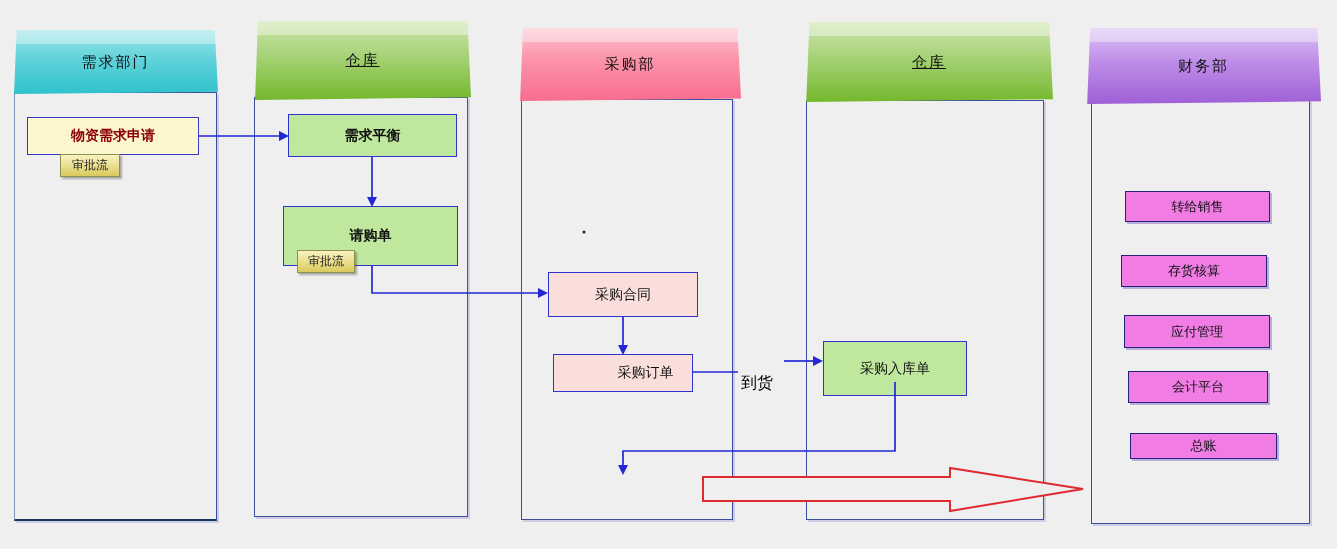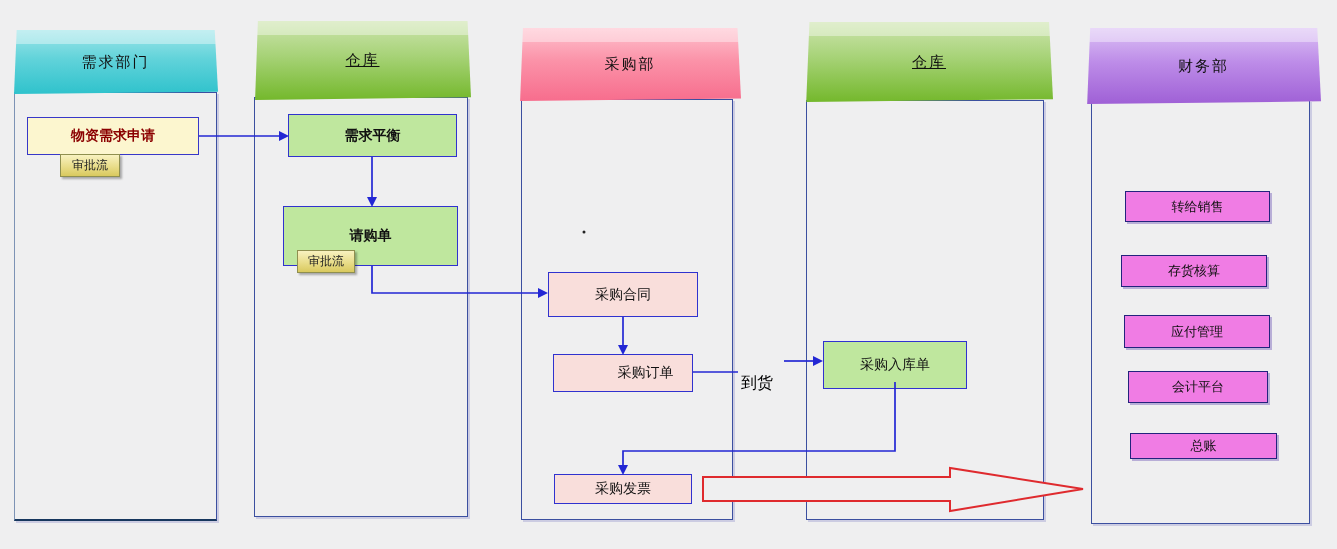--- a/index.html
+++ b/index.html
@@ -84,22 +84,21 @@
   <div class="node yellow" style="left:27px;top:117px;width:172px;height:38px;">物资需求申请</div>
   <div class="tag" style="left:60px;top:154px;width:58px;height:21px;">审批流</div>
 
   <div class="node green bold" style="left:283px;top:206px;width:175px;height:60px;">请购单</div>
   <div class="node green bold" style="left:288px;top:114px;width:169px;height:43px;">需求平衡</div>
   <div class="tag" style="left:297px;top:250px;width:56px;height:21px;">审批流</div>
 
   <div class="node pink" style="left:548px;top:272px;width:150px;height:45px;">采购合同</div>
   <div class="node pink" style="left:553px;top:354px;width:140px;height:38px;padding-left:45px;">采购订单</div>
   <div class="flow-label" style="left:741px;top:359px;">到货</div>
-  <div class="node green" style="left:823px;top:341px;width:144px;height:48px;">采购入库单</div>
-  <div class="node pink" style="left:554px;top:474px;width:138px;height:30px;">采购发票</div>
+  <div class="node green" style="left:823px;top:341px;width:144px;height:55px;">采购入库单</div>
 
   <div class="node magenta" style="left:1125px;top:191px;width:145px;height:31px;">转给销售</div>
   <div class="node magenta" style="left:1121px;top:255px;width:146px;height:32px;">存货核算</div>
   <div class="node magenta" style="left:1124px;top:315px;width:146px;height:33px;">应付管理</div>
   <div class="node magenta" style="left:1128px;top:371px;width:140px;height:32px;">会计平台</div>
   <div class="node magenta" style="left:1130px;top:433px;width:147px;height:26px;">总账</div>
 
   <svg class="overlay" width="1337" height="549" viewBox="0 0 1337 549">
     <g stroke="#2327d4" stroke-width="1.7" fill="none">
       <path d="M199,136 H279"></path>

